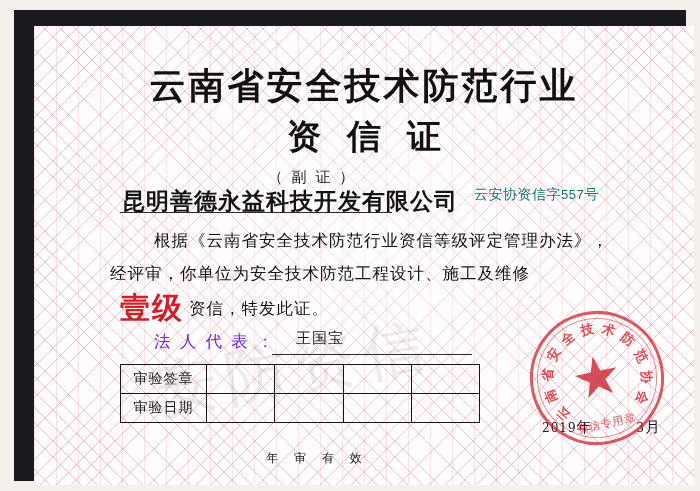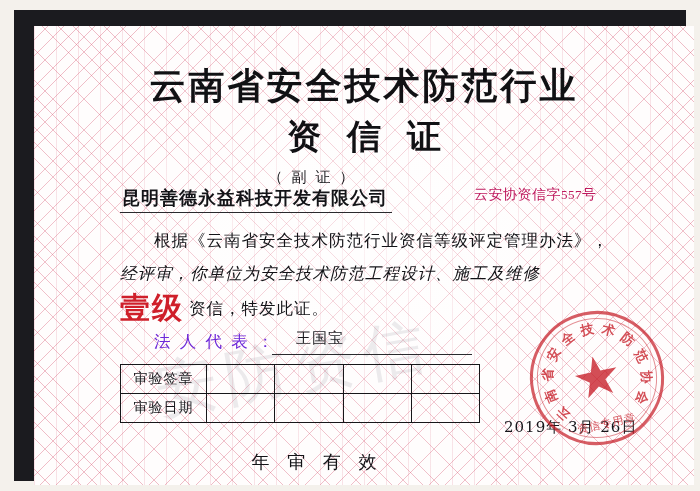--- a/index.html
+++ b/index.html
@@ -100,57 +100,57 @@
     font-size: 15px;
     letter-spacing: 2px;
     color: #1a1a1e;
   }
 
   
   .company {
     position: absolute;
     left: 88px; top: 160px;
     font-family: "DejaVu Serif", "Liberation Serif", serif;
-    font-size: 18px;
+    font-size: 23px;
     font-weight: bold;
     letter-spacing: 1px;
     color: #141418;
     white-space: nowrap;
   }
   .company-underline {
     position: absolute;
     left: 86px; top: 186px;
     width: 272px;
     height: 1px;
     background: #2a2a2e;
   }
   .doc-no {
     position: absolute;
     left: 440px; top: 160px;
-    font-family: Liberation Serif, serif;
+    font-family: Liberation Sans, sans-serif;
     font-size: 14px;
     letter-spacing: 0.5px;
-    color: #be185d;
+    color: #0f766e;
     white-space: nowrap;
   }
   .doc-no .num {
     font-size: 13px;
   }
 
   
   .body-line {
     position: absolute;
     font-family: "DejaVu Serif", "Liberation Serif", serif;
     font-size: 16.5px;
     letter-spacing: 1px;
     color: #131317;
     white-space: nowrap;
   }
   .bl1 { left: 120px; top: 204px; text-align: center; }
-  .bl2 { left: 86px;  top: 237px; font-style: italic; }
+  .bl2 { left: 76px;  top: 237px; }
   .bl3 { left: 155px; top: 272px; }
 
   .grade {
     position: absolute;
     left: 86px; top: 262px;
     font-family: "DejaVu Serif", "Liberation Serif", serif;
     font-size: 30px;
     font-weight: bold;
     letter-spacing: 2px;
     color: #cf1f2a;
@@ -211,29 +211,30 @@
   .date-line {
     position: absolute;
     left: 470px; top: 392px;
     font-family: "DejaVu Serif", "Liberation Serif", serif;
     font-size: 15px;
     color: #15151a;
     white-space: nowrap;
     letter-spacing: 1px;
   }
   .date-line .v {
-    font-size: 15px;
+    font-size: 12px;
+    margin-left: 38px;
   }
   .footer-note {
     position: absolute;
     left: 0; top: 424px;
     width: 560px;
     text-align: center;
     font-family: "DejaVu Serif", "Liberation Serif", serif;
-    font-size: 18px;
+    font-size: 12px;
     letter-spacing: 6px;
     text-indent: 6px;
     color: #131317;
   }
 
   
   .seal {
     position: absolute;
     left: 496px; top: 285px;
     width: 128px;

